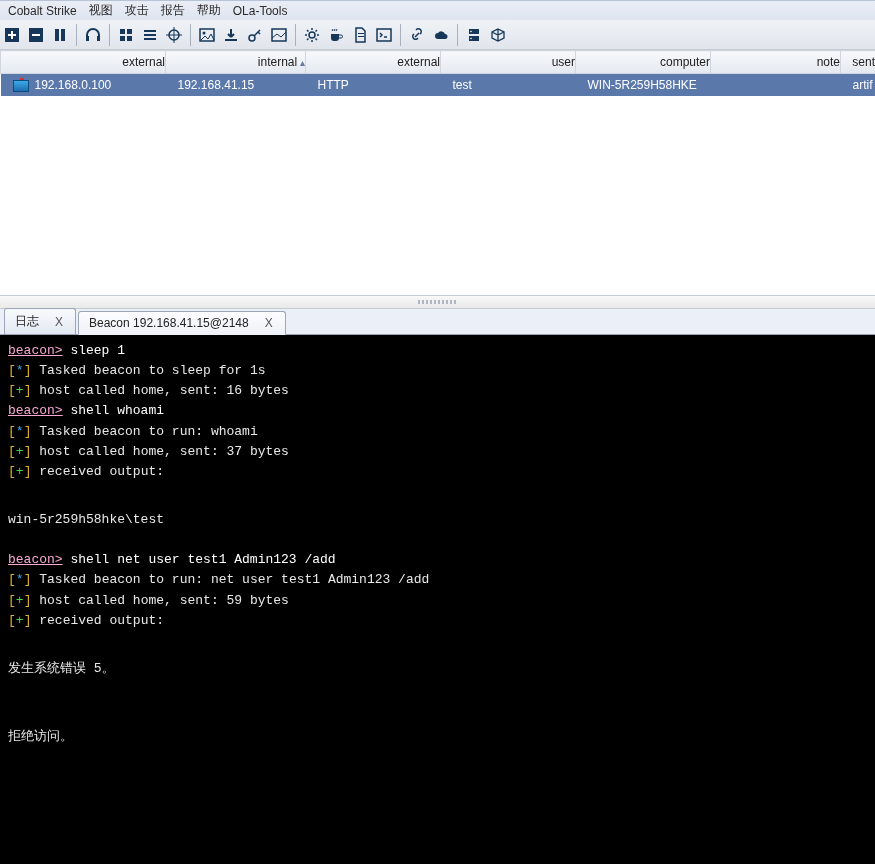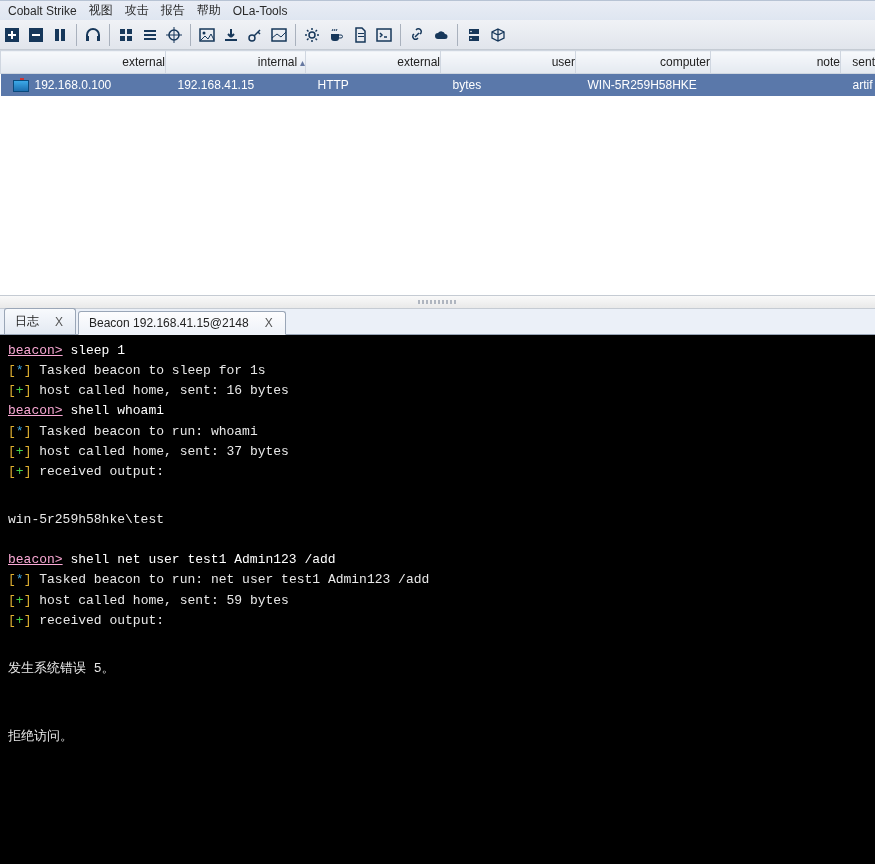--- a/index.html
+++ b/index.html
@@ -315,21 +315,21 @@
         <th>computer</th>
         <th>note</th>
         <th>sent</th>
       </tr>
     </thead>
     <tbody>
       <tr>
         <td><span class="row-icon"></span><span>192.168.0.100</span></td>
         <td>192.168.41.15</td>
         <td>HTTP</td>
-        <td>bytes</td>
+        <td>test</td>
         <td>WIN-5R259H58HKE</td>
         <td></td>
         <td>artif</td>
       </tr>
     </tbody>
   </table>
 </div>
 
 <div class="splitter">
   <div class="grip"></div>

